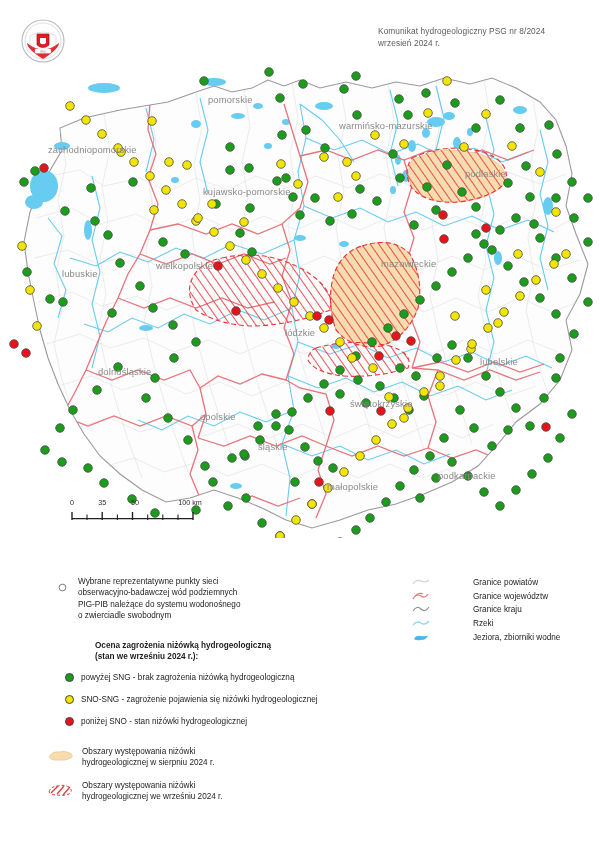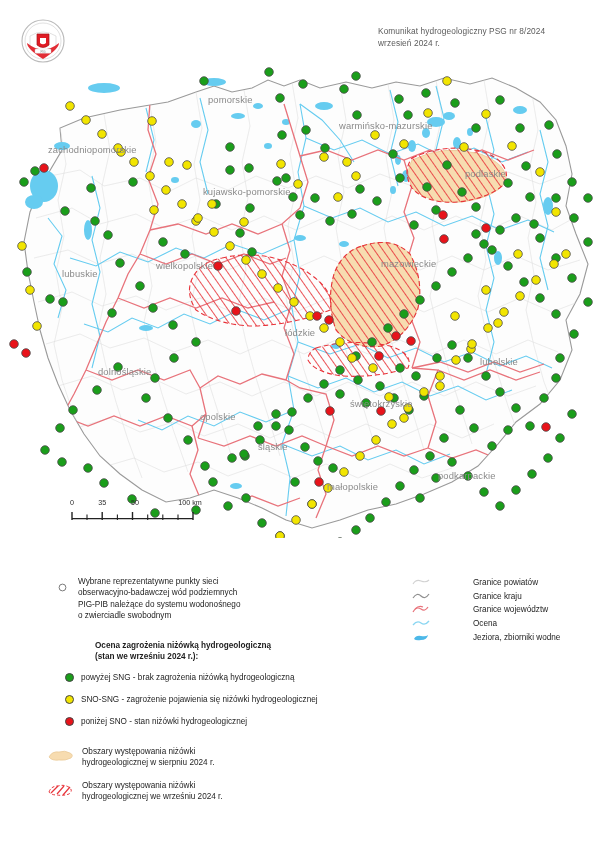--- a/index.html
+++ b/index.html
@@ -685,43 +685,43 @@
           <svg width="18" height="11" viewBox="0 0 18 11">
             <path d="M1 7 Q4 2 9 4 Q14 6 17 3" fill="none" stroke="#d2d2d2" stroke-width="1.1"></path>
           </svg>
         </div>
         <div class="lg-txt">Granice powiatów</div>
       </div>
 
       <div class="rl-row">
         <div class="sym">
           <svg width="18" height="11" viewBox="0 0 18 11">
-            <path d="M1 7 Q5 1 9 5 Q13 9 17 3" fill="none" stroke="#8f8f8f" stroke-width="1.2"></path>
-          </svg>
-        </div>
-        <div class="lg-txt">Granice kraju</div>
-      </div>
-
-      <div class="rl-row">
-        <div class="sym">
-          <svg width="18" height="11" viewBox="0 0 18 11">
             <path d="M1 8 Q4 2 9 5 Q13 8 16 3" fill="none" stroke="#e8737b" stroke-width="1.2"></path>
             <path d="M3 5 Q7 1 11 3" fill="none" stroke="#e8737b" stroke-width="1.1"></path>
           </svg>
         </div>
         <div class="lg-txt">Granice województw</div>
+      </div>
+
+      <div class="rl-row">
+        <div class="sym">
+          <svg width="18" height="11" viewBox="0 0 18 11">
+            <path d="M1 7 Q5 1 9 5 Q13 9 17 3" fill="none" stroke="#8f8f8f" stroke-width="1.2"></path>
+          </svg>
+        </div>
+        <div class="lg-txt">Granice kraju</div>
       </div>
 
       <div class="rl-row">
         <div class="sym">
           <svg width="18" height="11" viewBox="0 0 18 11">
             <path d="M1 7 Q5 2 9 5 Q13 8 17 3" fill="none" stroke="#8ad6f2" stroke-width="1.3"></path>
           </svg>
         </div>
-        <div class="lg-txt">Ocena</div>
+        <div class="lg-txt">Rzeki</div>
       </div>
 
       <div class="rl-row">
         <div class="sym">
           <svg width="18" height="11" viewBox="0 0 18 11">
             <path d="M2 7 Q4 3 9 4 Q14 5 16 3 Q15 8 9 8 Q4 9 2 7 Z" fill="#4cb8e8"></path>
           </svg>
         </div>
         <div class="lg-txt">Jeziora, zbiorniki wodne</div>
       </div>

